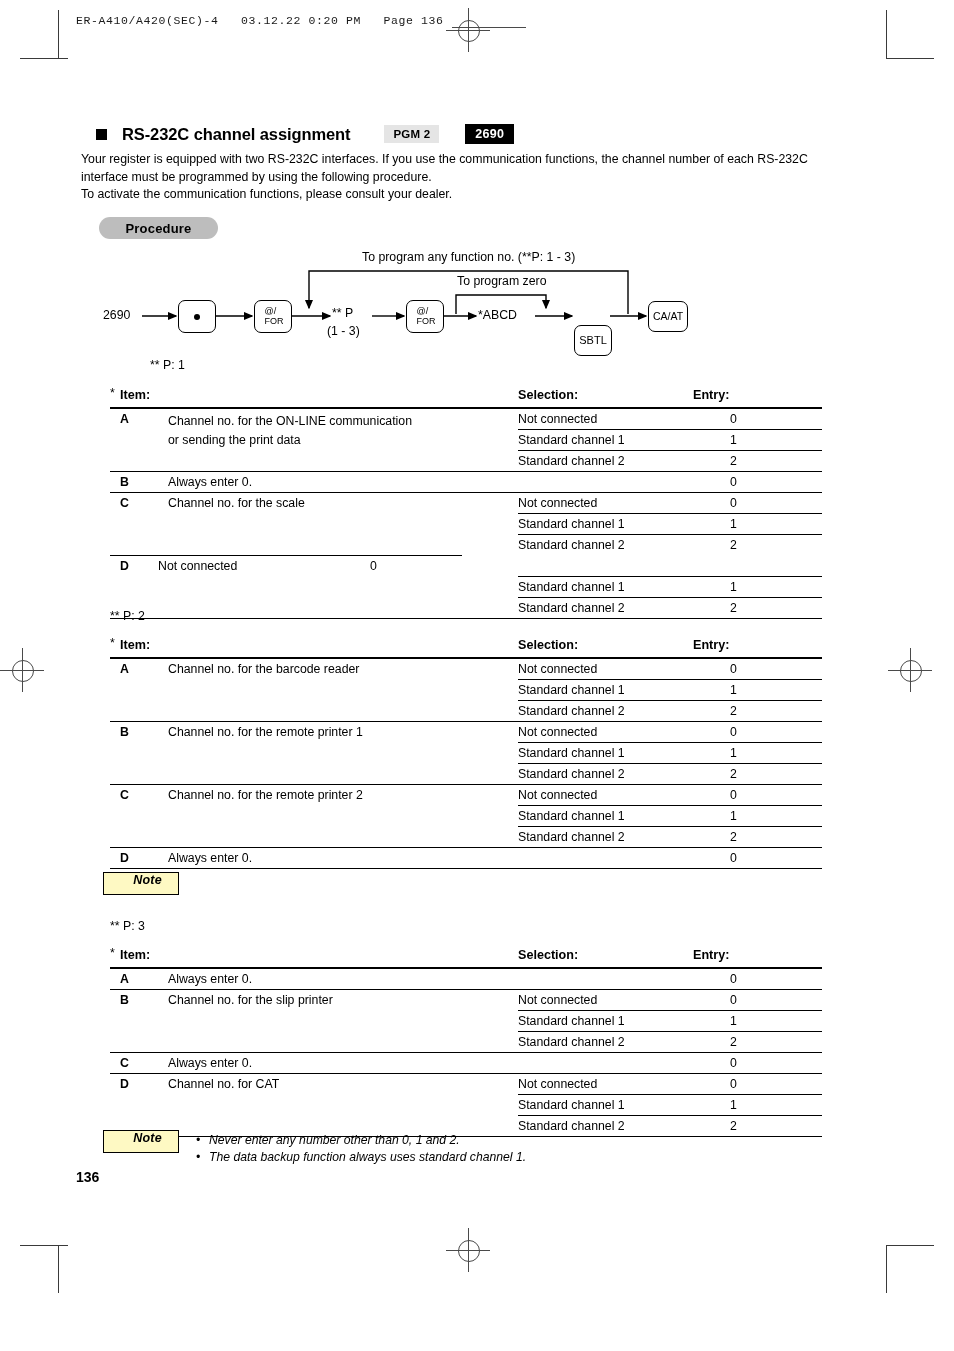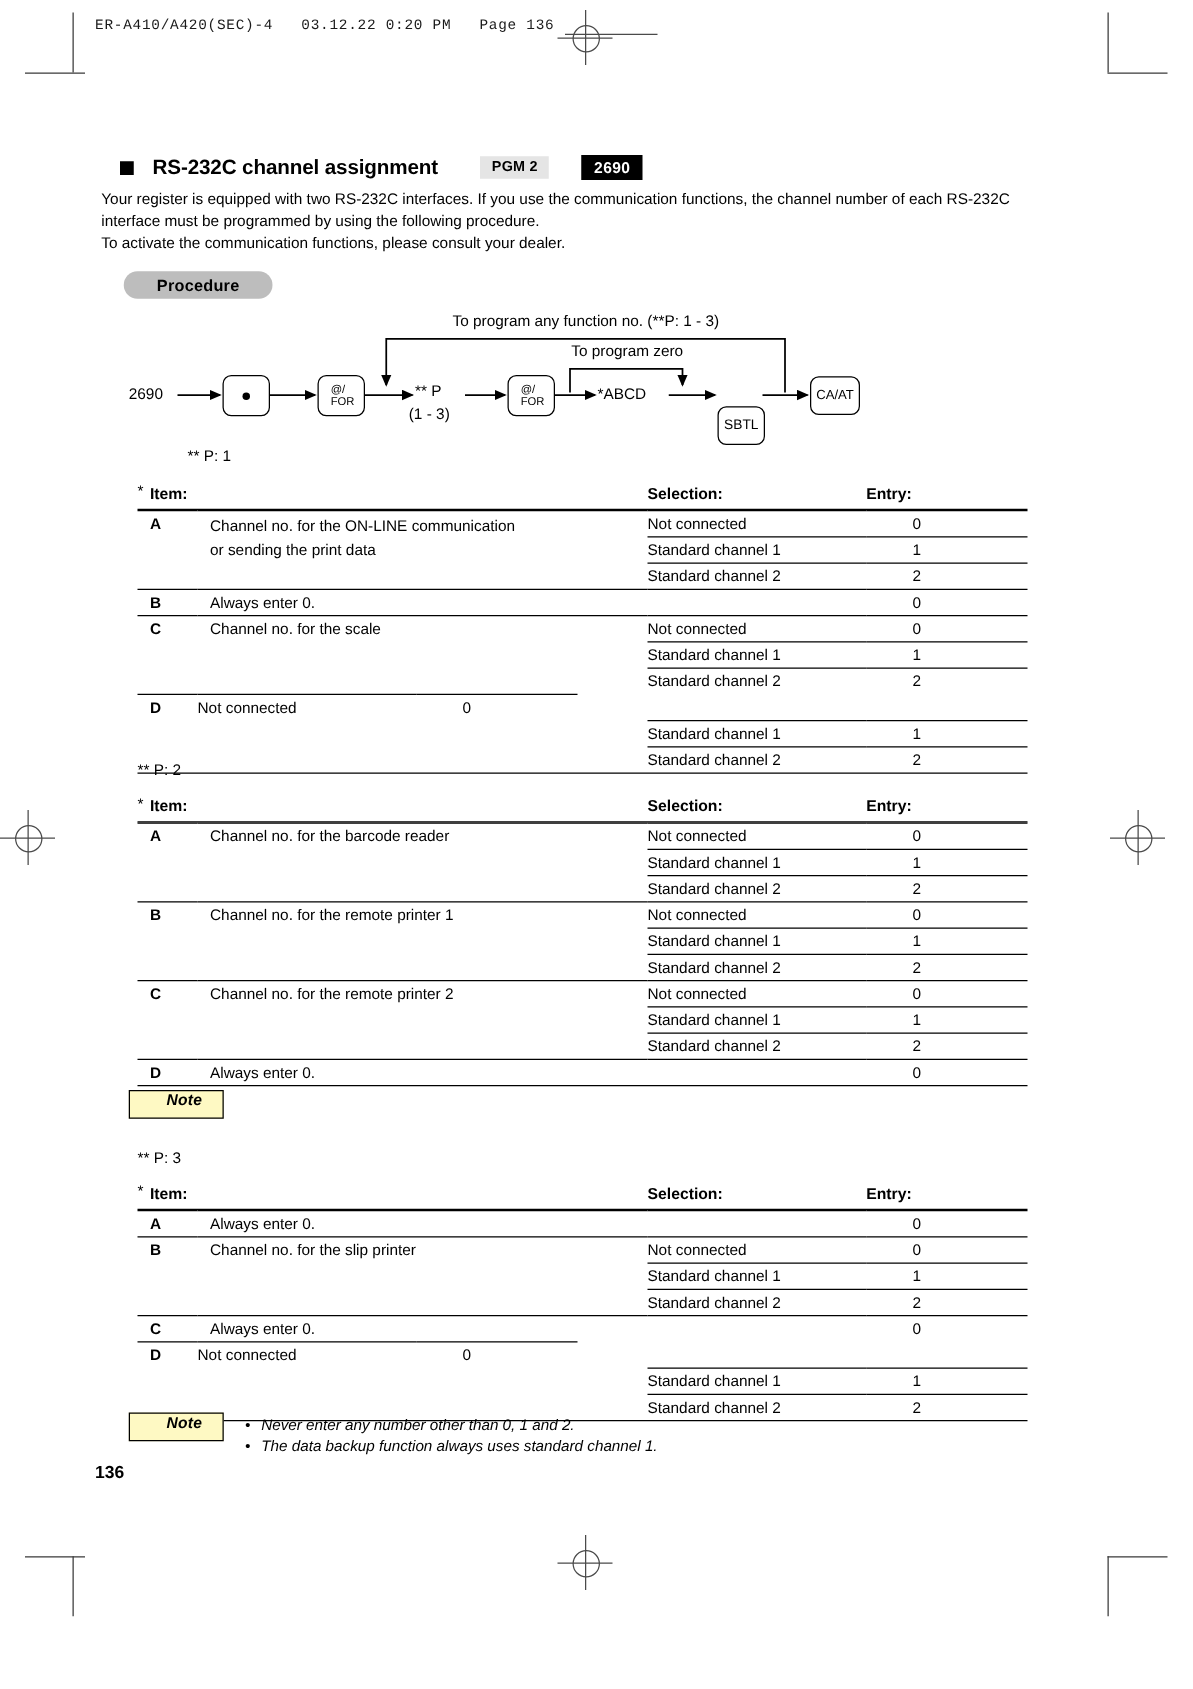--- a/index.html
+++ b/index.html
@@ -452,20 +452,21 @@
 
     <div class="brow">
       <div class="cell c-item letter bt">C</div>
       <div class="cell c-desc desc bt">Always enter 0.</div>
       <div class="cell c-sel bt"></div>
       <div class="cell c-ent ent bt">0</div>
     </div>
 
     <div class="brow">
       <div class="cell c-item letter bt">D</div>
+      <div class="cell c-desc desc bt">Channel no. for CAT</div>
       <div class="cell c-sel bt">Not connected</div>
       <div class="cell c-ent ent bt">0</div>
     </div>
     <div class="brow">
       <div class="cell c-item"></div>
         <div class="cell c-desc"></div>
       <div class="cell c-sel bt">Standard channel 1</div>
       <div class="cell c-ent ent bt">1</div>
     </div>
     <div class="brow">

